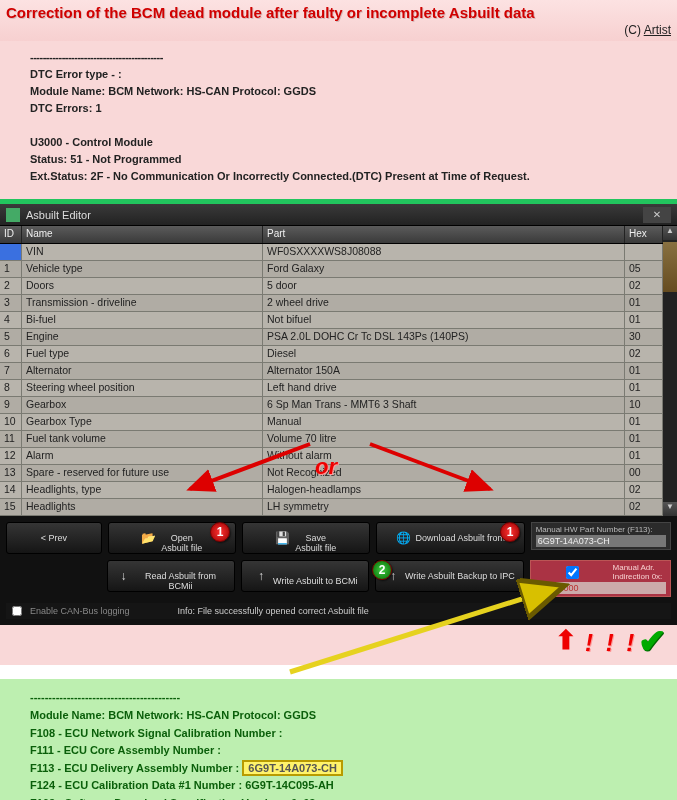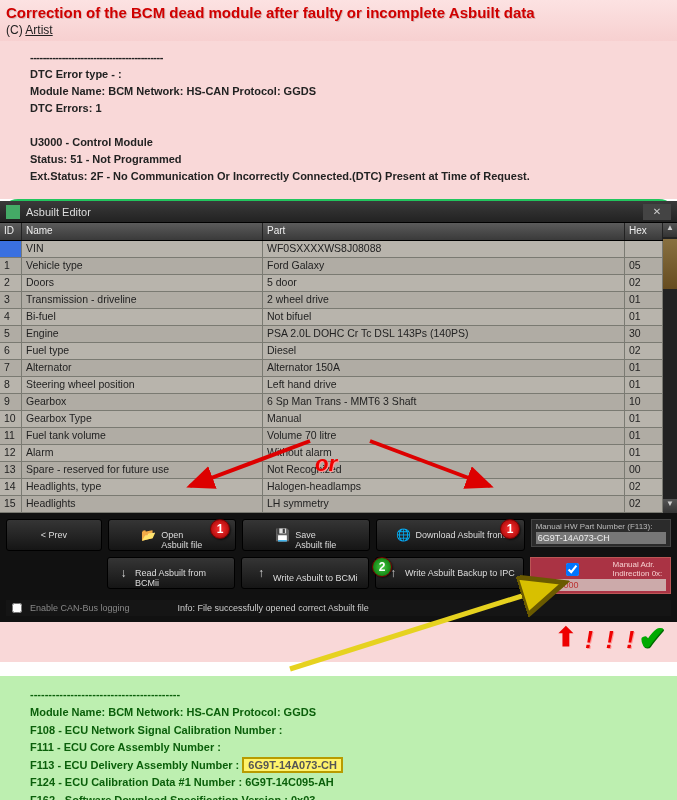--- a/index.html
+++ b/index.html
@@ -1,23 +1,23 @@
 <!DOCTYPE html>
 <html><head>
 <meta charset="utf-8">
 <style>
   * { box-sizing: border-box; margin: 0; padding: 0; }
   body { font-family: Verdana, Arial, sans-serif; background: #fff; width: 677px; }
   .topbar { background: linear-gradient(#fce2e2,#f7d0d0); padding: 4px 6px; }
   .main-title { color: #d00000; font-size: 15px; font-weight: bold; text-shadow: 1px 1px 0 rgba(0,0,0,.15); }
-  .artist { font-size: 12px; color: #222; margin-top: 2px; }
+  .artist { font-size: 12px; color: #222; margin-top: 2px; text-align: right; }
   .artist u { text-decoration: underline; }
   .pink-block { background: #f9d8d8; padding: 8px 20px 14px 30px; font-size: 11px; font-weight: bold; color: #222; line-height: 1.55; }
   .pink-block .dashes { letter-spacing: -0.5px; }
-  .editor { background: #fef9c3; border-top: 2px solid #22c55e; font-size: 11px; border-radius: 18px; }
+  .editor { background: #fef9c3; border-top: 5px solid #22c55e; font-size: 11px; }
   .win-title { background: linear-gradient(#3a3a3a,#222); color: #ddd; height: 22px; display:flex; align-items:center; padding: 0 6px; border-bottom:1px solid #000;}
   .win-title .icon { width:14px;height:14px;background:#4a6;display:inline-block;margin-right:6px; }
   .win-close { margin-left:auto; width:28px;height:16px;background:#444;color:#ccc;text-align:center;font-size:10px;line-height:16px;cursor:pointer;}
   .sheet { display:flex; }
   .table-wrap { flex:1; background:#2a2a2a; }
   .grid-head { display:flex; background:linear-gradient(#5b5b5b,#3a3a3a); color:#eee; font-size:10px; height:18px; border-bottom:1px solid #000;}
   .grid-head div { padding:2px 4px; border-right:1px solid #222;}
   .col-id { width:22px; }
   .col-name { width:241px; }
   .col-value { flex:1; }
@@ -27,21 +27,21 @@
   .row:nth-child(odd){ background:#b8b4ac;}
   .row:nth-child(even){ background:#b0aca4;}
   .row .cell { padding:1px 4px; border-right:1px solid #7a7a72; border-bottom:1px solid #7a7a72; overflow:hidden; white-space:nowrap;}
   .row.sel .cell.col-id { background:#3a70e0; color:#fff;}
   .toolbar { background:#111; padding:6px; display:flex; flex-direction:column; gap:6px; position:relative;}
   .btnrow { display:flex; gap:6px; align-items:stretch;}
   .btn { background:linear-gradient(#353535,#151515); border:1px solid #000; color:#ddd; font-size:9px; display:flex; align-items:center; justify-content:center; flex-direction:row; gap:4px; border-radius:3px; cursor:pointer; padding:4px 8px; height:32px;}
   .btn .bicon { width:16px;height:16px; display:flex;align-items:center;justify-content:center;font-size:12px;}
   .btn.prev{width:100px;}
   .btn.wide{width:134px;flex-direction:row;}
-  .btn.wide .txt{text-align:left;line-height:1.1;margin-top:12px;}
+  .btn.wide .txt{text-align:center;line-height:1.1;margin-top:12px;}
   .btn.dl{width:156px;}
   .rightbox { margin-left:auto; width:148px; display:flex; flex-direction:column; gap:3px; font-size:8.5px;}
   .rb1 { background:#2b2b2b; border:1px solid #444; color:#bbb; padding:2px 4px;}
   .rb1 .lbl { font-size:8px; color:#bbb; display:flex; align-items:center;}
   .rb1 input { width:100%; background:#777; border:none; color:#eee; font-size:9px; padding:1px 2px; margin-top:1px;}
   .rb2 { background:#a34; border:1px solid #b55; padding:2px 4px; color:#f7d0d0;}
   .rb2 input { width:100%; background:#caa; border:none; color:#b33; font-size:9px; padding:1px 2px; margin-top:1px;}
   .rb2 .chk{display:flex;align-items:center;gap:3px;font-size:8px;}
   .footer-row{display:flex;align-items:center;gap:8px;padding:3px 6px;background:#151515;color:#888;font-size:9px;}
   .footer-row input[type=checkbox]{width:10px;height:10px;}

